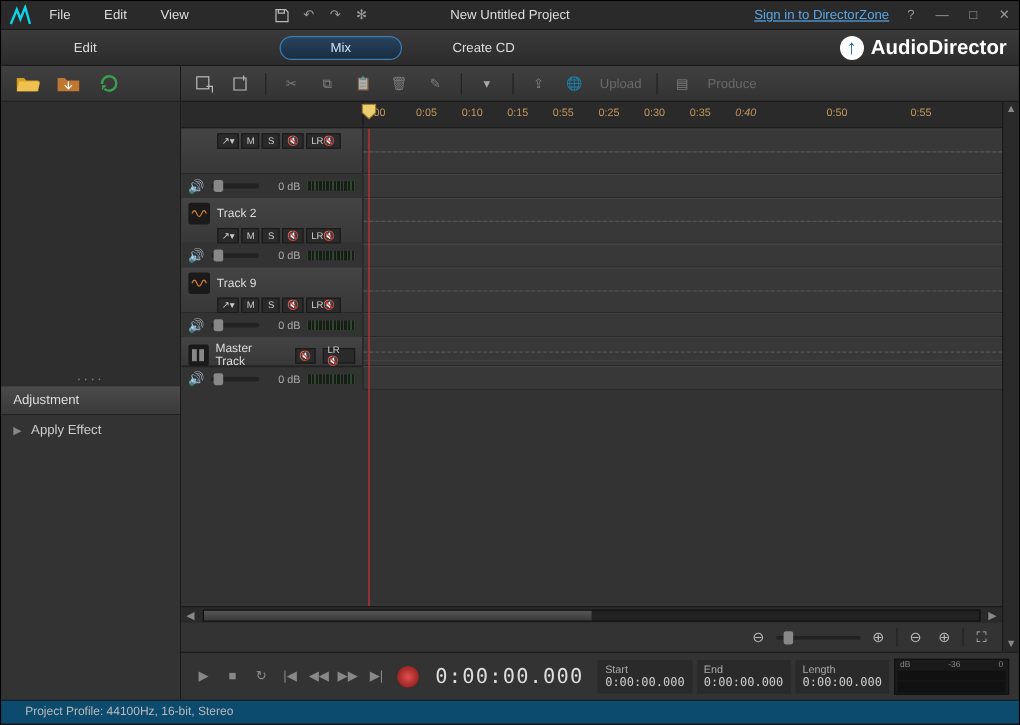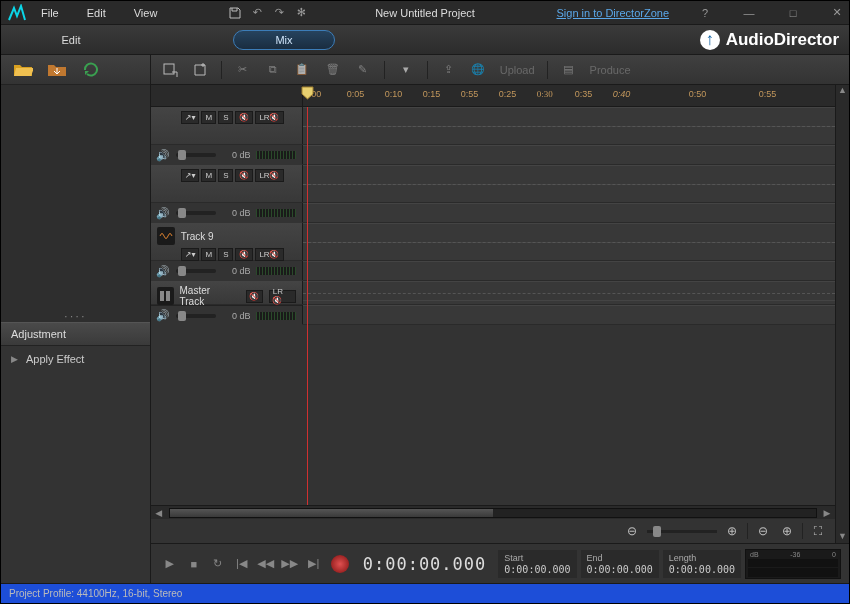--- a/index.html
+++ b/index.html
@@ -8,21 +8,21 @@
 
 
 .menubar { height:24px; background:#2a2a2a; display:flex; align-items:center; padding:0 4px; border-bottom:1px solid #1a1a1a; }
 .logo { width:24px; height:20px; margin-right:8px; display:flex; align-items:center; justify-content:center; }
 .logo svg { width:20px; height:18px; }
 .menu-items { display:flex; gap:20px; }
 .menu-item { padding:2px 4px; cursor:pointer; color:#ddd; }
 .mb-tools { margin-left:66px; display:flex; gap:6px; align-items:center; }
 .mb-ico { width:16px; height:16px; display:flex; align-items:center; justify-content:center; color:#999; }
 .proj-name { position:absolute; left:50%; transform:translateX(-50%); color:#ddd; }
-.right-tools { margin-left:auto; display:flex; gap:28px; align-items:center; }
+.right-tools { margin-left:auto; display:flex; gap:10px; align-items:center; }
 .signin { color:#5aa7e8; text-decoration:underline; cursor:pointer; }
 
 
 .mode-row { height:30px; background:linear-gradient(#3a3a3a,#2c2c2c); display:flex; align-items:center; border-bottom:1px solid #1a1a1a; }
 .mode-btn { padding:0 14px; height:30px; display:flex; align-items:center; color:#ddd; cursor:pointer; }
 .mode-btn.edit { margin-left:0; width:140px; justify-content:center; }
 .mode-restore { margin-left:18px; width:70px;margin-top:48px; }
 .pill { width:102px; height:20px; border:1px solid #3c7db8; border-radius:10px; background:linear-gradient(#26435e,#1a2d40); display:flex; align-items:center; justify-content:center; color:#cde2f7; margin-left:4px; }
 .mode-cd { margin-left:28px; }
 .brand { margin-left:auto; margin-right:10px; display:flex; align-items:center; gap:6px; font-size:17px; font-weight:bold; color:#fff; }
@@ -88,21 +88,21 @@
 .tp-btn { width:22px; height:22px; display:flex; align-items:center; justify-content:center; color:#888; }
 .rec { width:18px; height:18px; border-radius:50%; background:radial-gradient(#e05050,#801010); }
 .timecode { font-family:"Consolas",monospace; font-size:17px; color:#ddd; letter-spacing:1px; margin:0 8px; }
 .sel-box { background:#2a2a2a; padding:3px 6px; display:flex; flex-direction:column; gap:1px; min-width:70px; }
 .sel-lbl { font-size:9px; color:#aaa; }
 .sel-val { font-size:10px; color:#ccc; font-family:monospace; }
 .meter-box { margin-left:auto; width:96px; height:30px; background:#1a1a1a; border:1px solid #111; display:flex; flex-direction:column; padding:1px 2px; gap:1px; }
 .meter-scale { display:flex; justify-content:space-between; font-size:7px; color:#888; padding:0 2px;}
 .meter-bar { height:9px; background:#111; }
 
-.status { height:20px; background:#1d4ed8; display:flex; align-items:center; padding:0 8px; color:#bbb; font-size:10px; border-top:1px solid #1a1a1a; }
+.status { height:20px; background:#0c4a6e; display:flex; align-items:center; padding:0 20px; color:#bbb; font-size:10px; border-top:1px solid #1a1a1a; }
 
 .vscroll { width:14px; background:#2a2a2a; border-left:1px solid #1a1a1a; display:flex; flex-direction:column; align-items:center; }
 .vscroll-arrow { height:12px; color:#888; font-size:9px; }
 
 .tracks-wrap { flex:1; display:flex; overflow:hidden; }
 .tracks-col { flex:1; display:flex; flex-direction:column; position:relative; }
 </style>
 </head>
 <body>
 
@@ -136,20 +136,21 @@
       <span class="mb-ico">—</span>
       <span class="mb-ico">□</span>
       <span class="mb-ico">✕</span>
     </div>
   </div>
 
   <div class="mode-row">
     <div class="mode-btn edit">Edit</div>
     <div class="mode-btn mode-restore">Restore</div>
     <div class="pill">Mix</div>
+    <div class="mode-btn mode-cd">Create CD</div>
     <div class="brand">
       <div class="brand-ico">↑</div>
       <span>AudioDirector</span>
     </div>
   </div>
 
   <div class="body">
 
     <div class="left">
       <div class="lib-top">
@@ -212,21 +213,21 @@
         <div class="tracks-col">
           <div class="ruler">
             <div class="ruler-head"></div>
             <div class="ruler-ticks" id="ruler-ticks">
                 <div class="tick" style="left: 6px;">:00</div>
                 <div class="tick" style="left: 44px;">0:05</div>
                 <div class="tick" style="left: 82px;">0:10</div>
                 <div class="tick" style="left: 120px;">0:15</div>
                 <div class="tick" style="left: 158px;">0:55</div>
                 <div class="tick" style="left: 196px;">0:25</div>
-                <div class="tick" style="left: 234px; font-family: Liberation Serif, serif;">0:30</div>
+                <div class="tick" style="left: 234px;">0:30</div>
                 <div class="tick" style="left: 272px;">0:35</div>
                 <div class="tick" style="left: 310px; font-style: italic;">0:40</div>
                 <div class="tick" style="left: 348px; margin-top: 44px;">0:45</div>
                 <div class="tick" style="left: 386px;">0:50</div>
                 <div class="tick" style="left: 416px; margin-left: 40px;">0:55</div>
               </div>
           </div>
           <svg class="playhead-head" viewBox="0 0 13 14">
               <path d="M1 1h11v7l-5.5 5L1 8z" fill="#e8d070" stroke="#a08030"></path>
             </svg>
@@ -256,20 +257,29 @@
                         <div class="vol-knob"></div>
                       </div>
     <div class="vol-db">0 dB</div>
     <div class="vol-meter"></div>
   </div>
                   </div>
      <div class="track-body"></div>
    </div>
                 <div class="track" style="height:38px">
      <div class="track-head">
+    <div class="th-row1">
+      <div class="th-wave">
+        <svg width="14" height="14" viewBox="0 0 14 14">
+                          <path d="M1 7q2-5 4 0t4 0 4 0" stroke="#d88030" fill="none"></path>
+                        </svg>
+      </div>
+      <div class="th-name">Track 2</div>
+
+    </div>
     <div class="th-row2">
       <div class="th-btn">↗▾</div>
       <div class="th-btn">M</div>
       <div class="th-btn">S</div>
       <div class="th-btn">🔇</div>
       <div class="th-btn">LR🔇</div>
     </div>
   </div>
      <div class="track-body">
                     <div class="lane-sep"></div>

